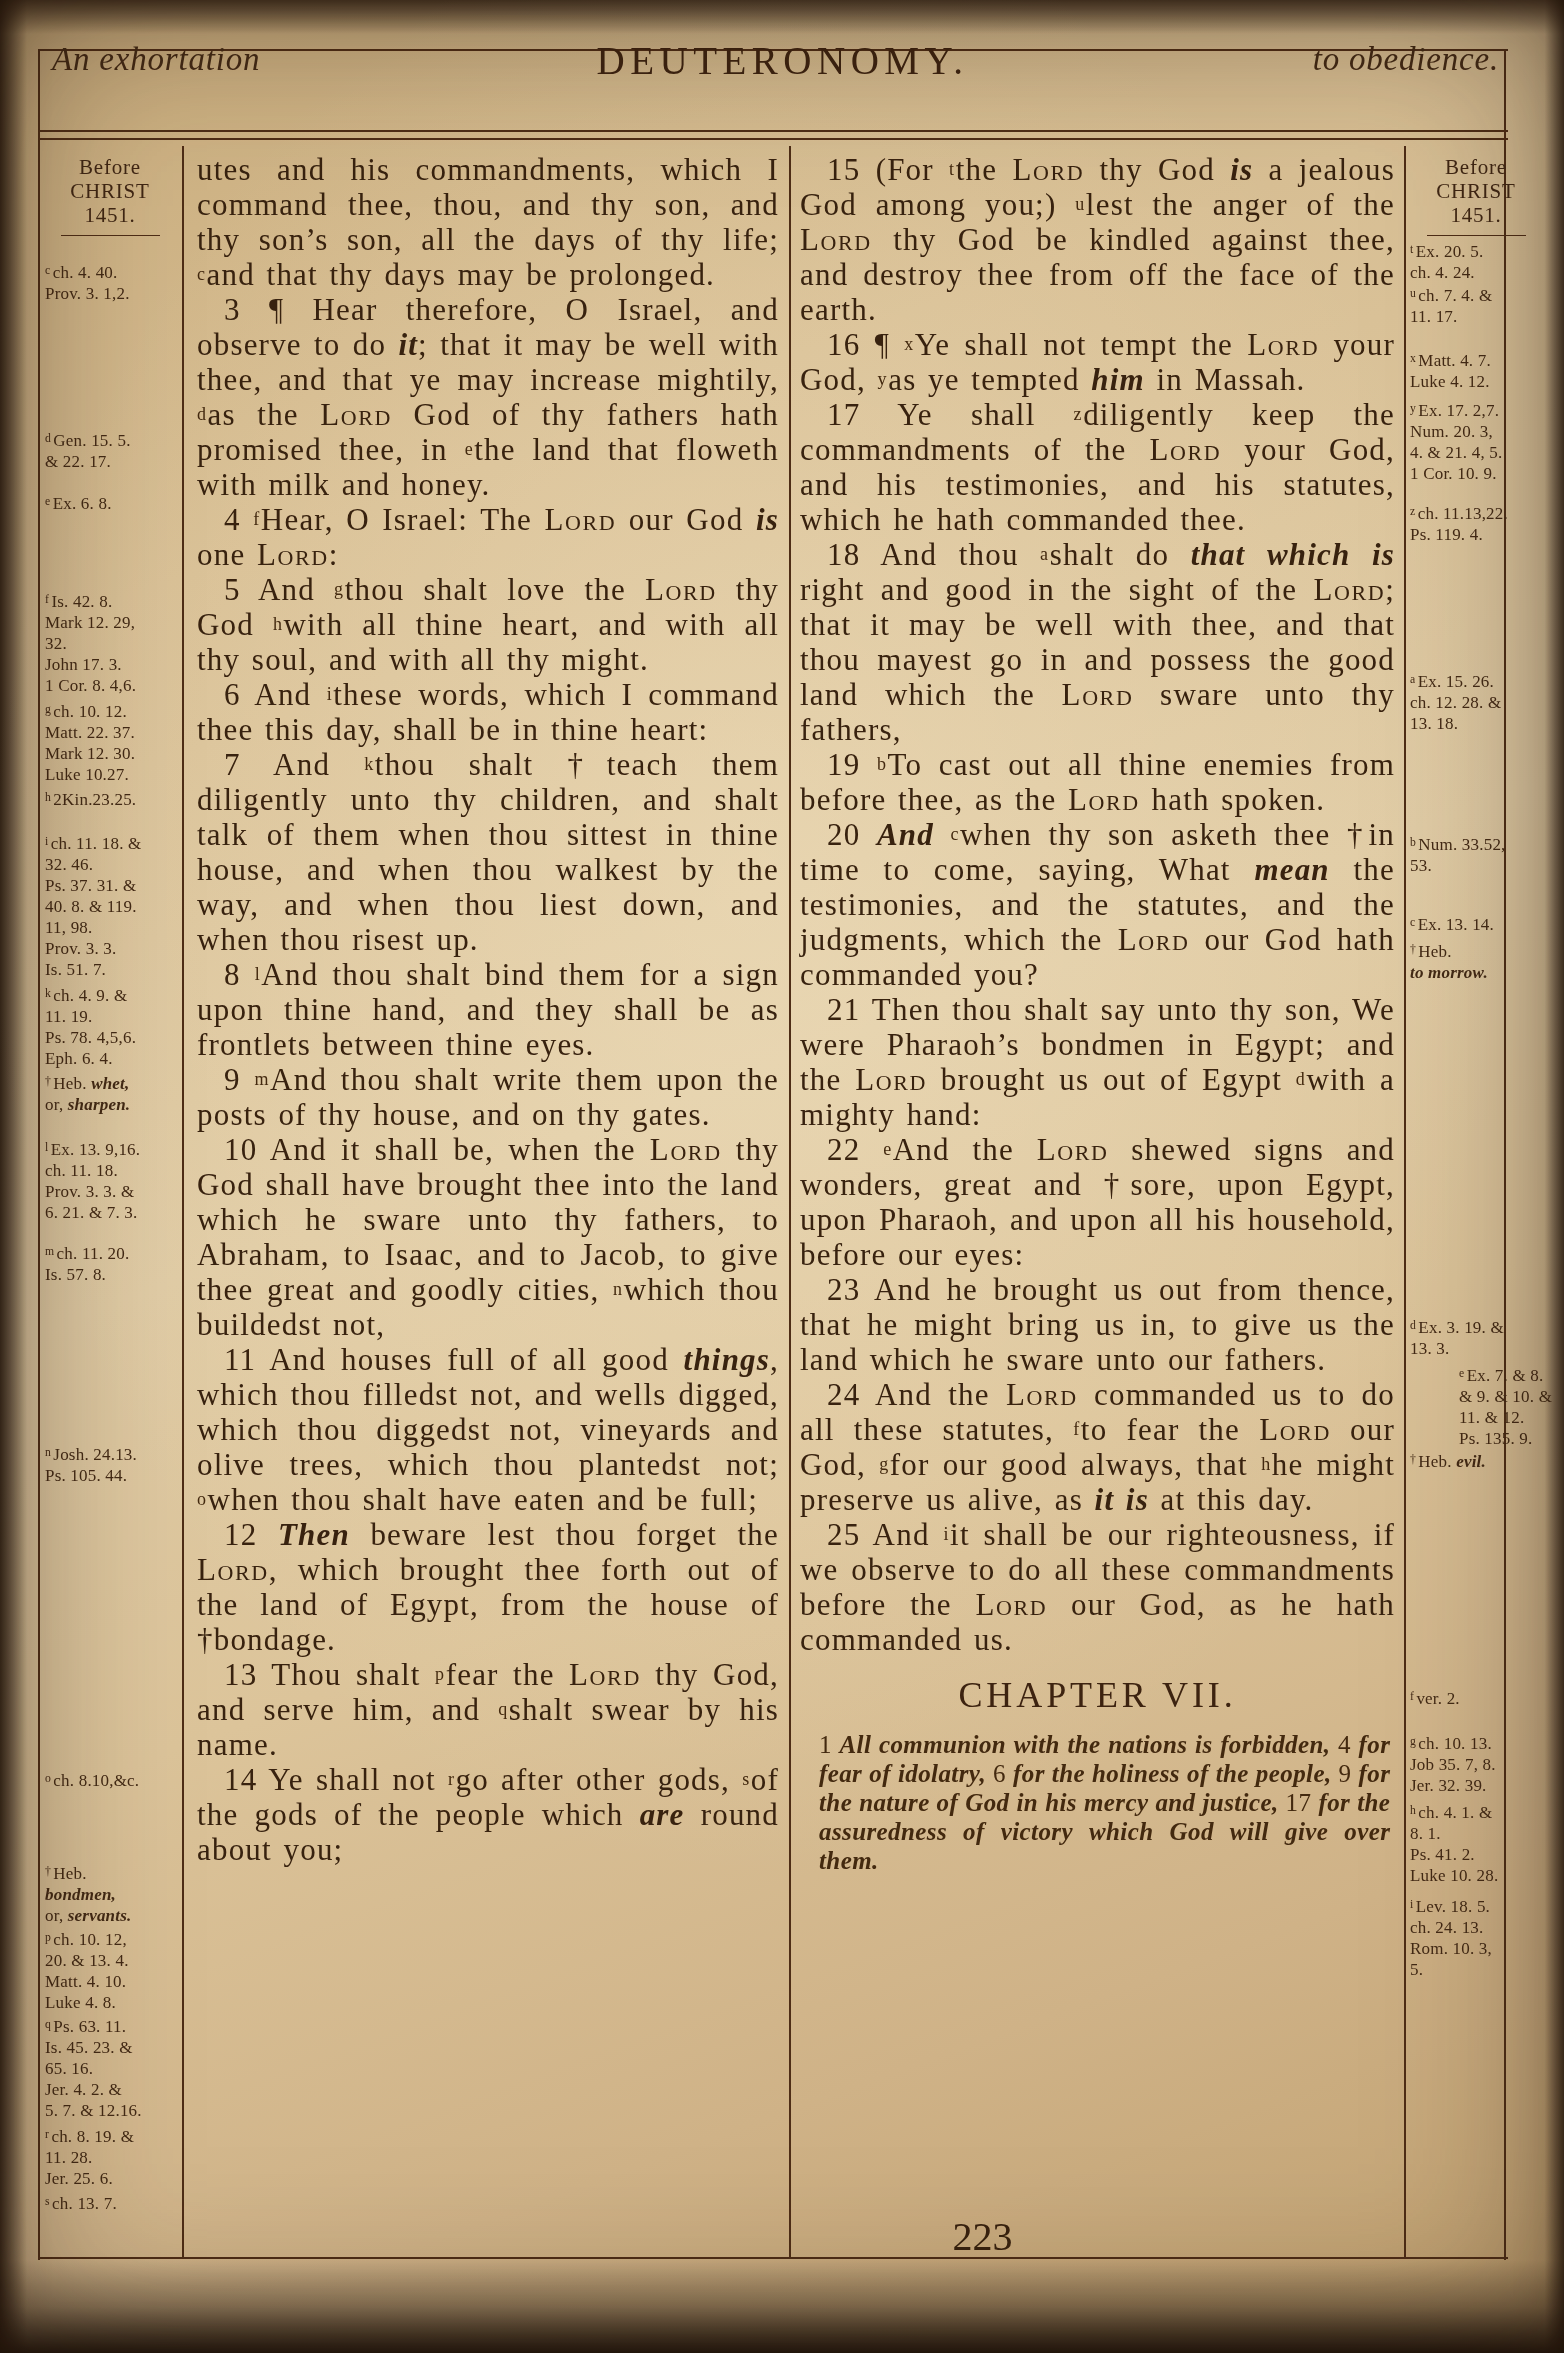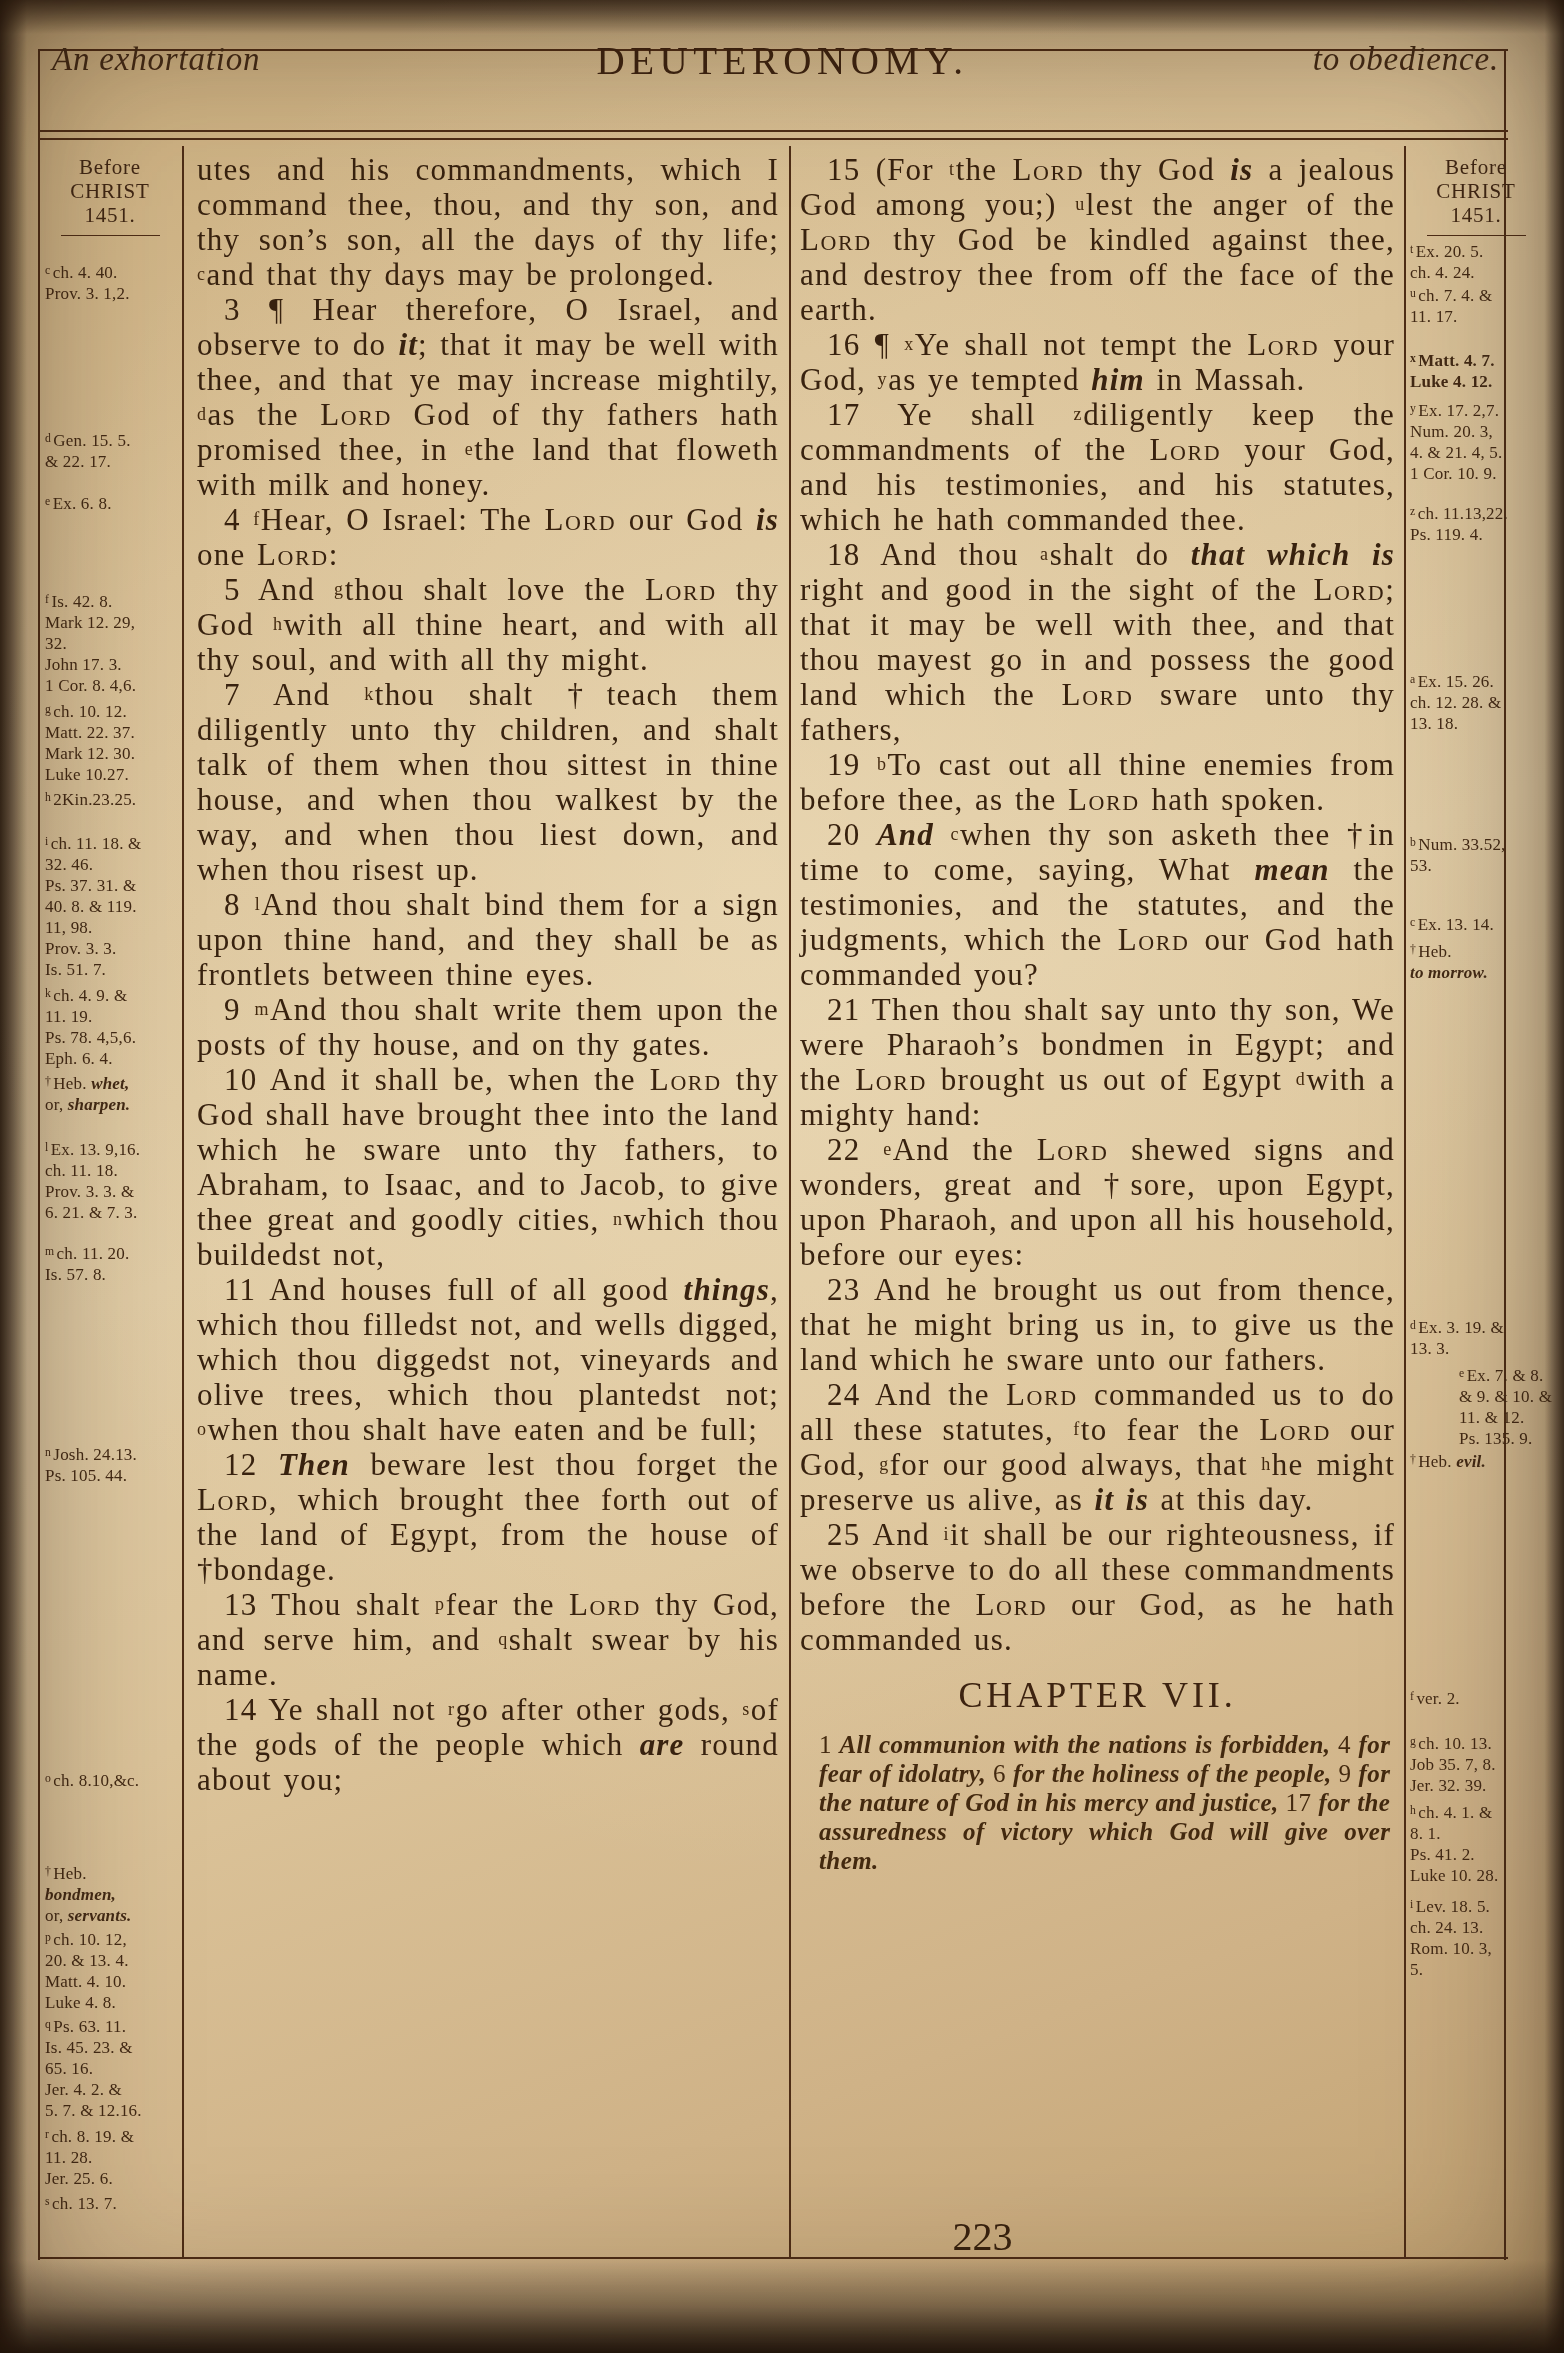--- a/index.html
+++ b/index.html
@@ -169,21 +169,21 @@
     </div>
   <div id="right-notes-layer">
       <div class="note" style="left: 1410px; top: 239px; width: 133px;">
         <span class="hang"><sup>t</sup><span>Ex. 20. 5.</span></span>
         <span class="hang"><span>ch. 4. 24.</span></span>
       </div>
       <div class="note" style="left: 1410px; top: 283px; width: 133px;">
         <span class="hang"><sup>u</sup><span>ch. 7. 4. &amp;</span></span>
         <span class="hang"><span>11. 17.</span></span>
       </div>
-      <div class="note" style="left: 1410px; top: 348px; width: 133px; font-weight: bold;">
+      <div class="note" style="left: 1410px; top: 348px; width: 133px;">
         <span class="hang"><sup>x</sup><span>Matt. 4. 7.</span></span>
         <span class="hang"><span>Luke 4. 12.</span></span>
       </div>
       <div class="note" style="left: 1410px; top: 398px; width: 133px;">
         <span class="hang"><sup>y</sup><span>Ex. 17. 2,7.</span></span>
         <span class="hang"><span>Num. 20. 3,</span></span>
         <span class="hang"><span>4. &amp; 21. 4, 5.</span></span>
         <span class="hang"><span>1 Cor. 10. 9.</span></span>
       </div>
       <div class="note" style="left: 1410px; top: 501px; width: 133px;">
@@ -239,20 +239,21 @@
         <span class="hang"><span>Rom. 10. 3,</span></span>
         <span class="hang"><span>5.</span></span>
       </div>
     </div>
 
   <div class="col" id="col-left" style="left:197px;width:582px;">
       <p class="verse cont"><span>utes and his commandments, which I command thee, thou, and thy son, and thy son’s son, all the days of thy life; </span><sup class="ref">c</sup><span>and that thy days may be prolonged.</span></p>
       <p class="verse"><span>3 ¶ Hear therefore, O Israel, and observe to do </span><span class="it">it</span><span>; that it may be well with thee, and that ye may increase mightily, </span><sup class="ref">d</sup><span>as the </span><span class="sc">Lord</span><span> God of thy fathers hath promised thee, in </span><sup class="ref">e</sup><span>the land that floweth with milk and honey.</span></p>
       <p class="verse"><span>4 </span><sup class="ref">f</sup><span>Hear, O Israel: The </span><span class="sc">Lord</span><span> our God </span><span class="it">is</span><span> one </span><span class="sc">Lord</span><span>:</span></p>
       <p class="verse"><span>5 And </span><sup class="ref">g</sup><span>thou shalt love the </span><span class="sc">Lord</span><span> thy God </span><sup class="ref">h</sup><span>with all thine heart, and with all thy soul, and with all thy might.</span></p>
+      <p class="verse"><span>6 And </span><sup class="ref">i</sup><span>these words, which I command thee this day, shall be in thine heart:</span></p>
       <p class="verse"><span>7 And </span><sup class="ref">k</sup><span>thou shalt †teach them diligently unto thy children, and shalt talk of them when thou sittest in thine house, and when thou walkest by the way, and when thou liest down, and when thou risest up.</span></p>
       <p class="verse"><span>8 </span><sup class="ref">l</sup><span>And thou shalt bind them for a sign upon thine hand, and they shall be as frontlets between thine eyes.</span></p>
       <p class="verse"><span>9 </span><sup class="ref">m</sup><span>And thou shalt write them upon the posts of thy house, and on thy gates.</span></p>
       <p class="verse"><span>10 And it shall be, when the </span><span class="sc">Lord</span><span> thy God shall have brought thee into the land which he sware unto thy fathers, to Abraham, to Isaac, and to Jacob, to give thee great and goodly cities, </span><sup class="ref">n</sup><span>which thou buildedst not,</span></p>
       <p class="verse"><span>11 And houses full of all good </span><span class="it">things</span><span>, which thou filledst not, and wells digged, which thou diggedst not, vineyards and olive trees, which thou plantedst not; </span><sup class="ref">o</sup><span>when thou shalt have eaten and be full;</span></p>
       <p class="verse"><span>12 </span><span class="it">Then</span><span> beware lest thou forget the </span><span class="sc">Lord</span><span>, which brought thee forth out of the land of Egypt, from the house of †bondage.</span></p>
       <p class="verse"><span>13 Thou shalt </span><sup class="ref">p</sup><span>fear the </span><span class="sc">Lord</span><span> thy God, and serve him, and </span><sup class="ref">q</sup><span>shalt swear by his name.</span></p>
       <p class="verse"><span>14 Ye shall not </span><sup class="ref">r</sup><span>go after other gods, </span><sup class="ref">s</sup><span>of the gods of the people which </span><span class="it">are</span><span> round about you;</span></p>
     </div>
   <div class="col" id="col-right" style="left:800px;width:595px;">

